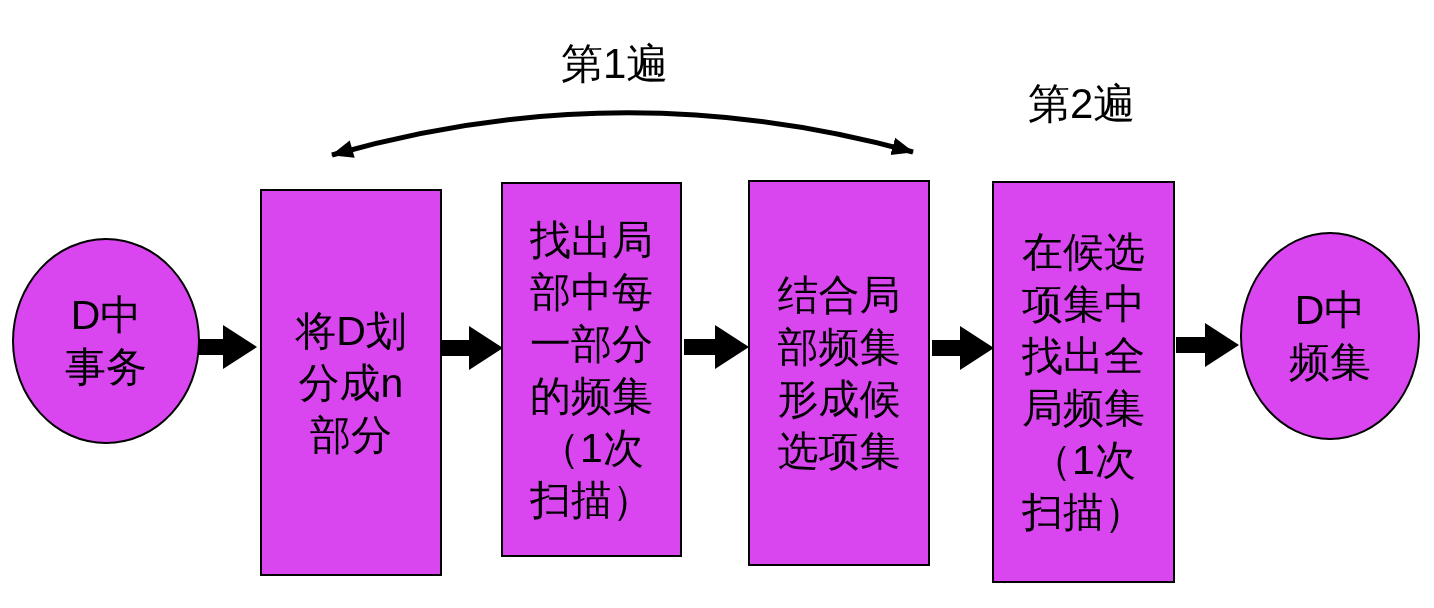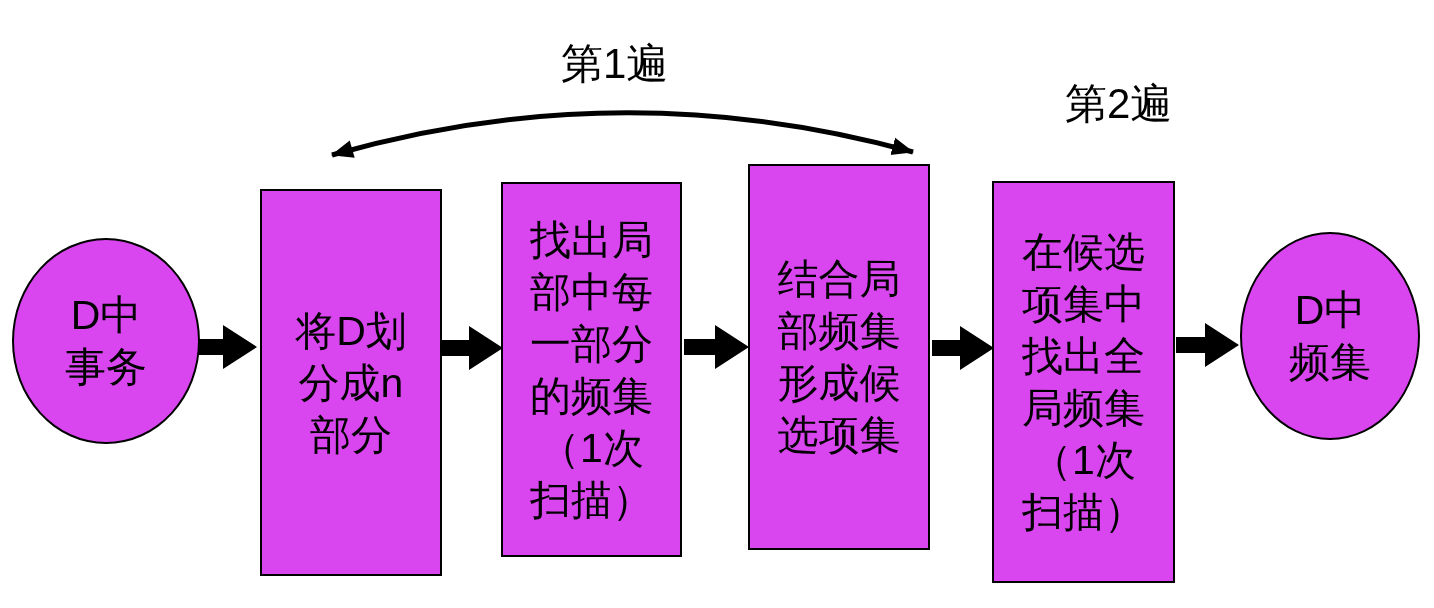--- a/index.html
+++ b/index.html
@@ -32,33 +32,33 @@
     font-size: 41px;
     line-height: 52px;
     color: #000000;
   }
   .shape-ellipse { border: 2.5px solid #000000; border-radius: 50%; }
   .shape-rect   { border: 2px solid #000000; }
 
   #node-input  { left: 12px;   top: 238px; width: 188px; height: 206px; }
   #node-step1  { left: 260px;  top: 189px; width: 182px; height: 387px; }
   #node-step2  { left: 501px;  top: 182px; width: 181px; height: 375px; }
-  #node-step3  { left: 748px;  top: 164px; width: 182px; height: 386px; }
+  #node-step3  { left: 748px;  top: 180px; width: 182px; height: 386px; }
   #node-step4  { left: 992px;  top: 181px; width: 183px; height: 402px; }
   #node-output { left: 1240px; top: 232px; width: 180px; height: 208px; }
 
   .pass-label {
     position: absolute;
     font-size: 42px;
     line-height: 44px;
     color: #000000;
     white-space: nowrap;
   }
   #pass1-label { left: 542px;  top: 42px; margin-left: 19px; }
-  #pass2-label { left: 1028px; top: 82px; margin-left: 37px; }
+  #pass2-label { left: 1028px; top: 82px; }
 </style>
 </head>
 <body>
 
 <div class="stage">
 
   <svg class="arrow-layer" width="1434" height="608" viewBox="0 0 1434 608" xmlns="http://www.w3.org/2000/svg">
     <defs>
       <marker id="ah-e" markerUnits="userSpaceOnUse" markerWidth="26" markerHeight="22" refX="21" refY="10" orient="auto">
         <path d="M0,1 L22,10 L0,19 Z" fill="#000000"></path>

